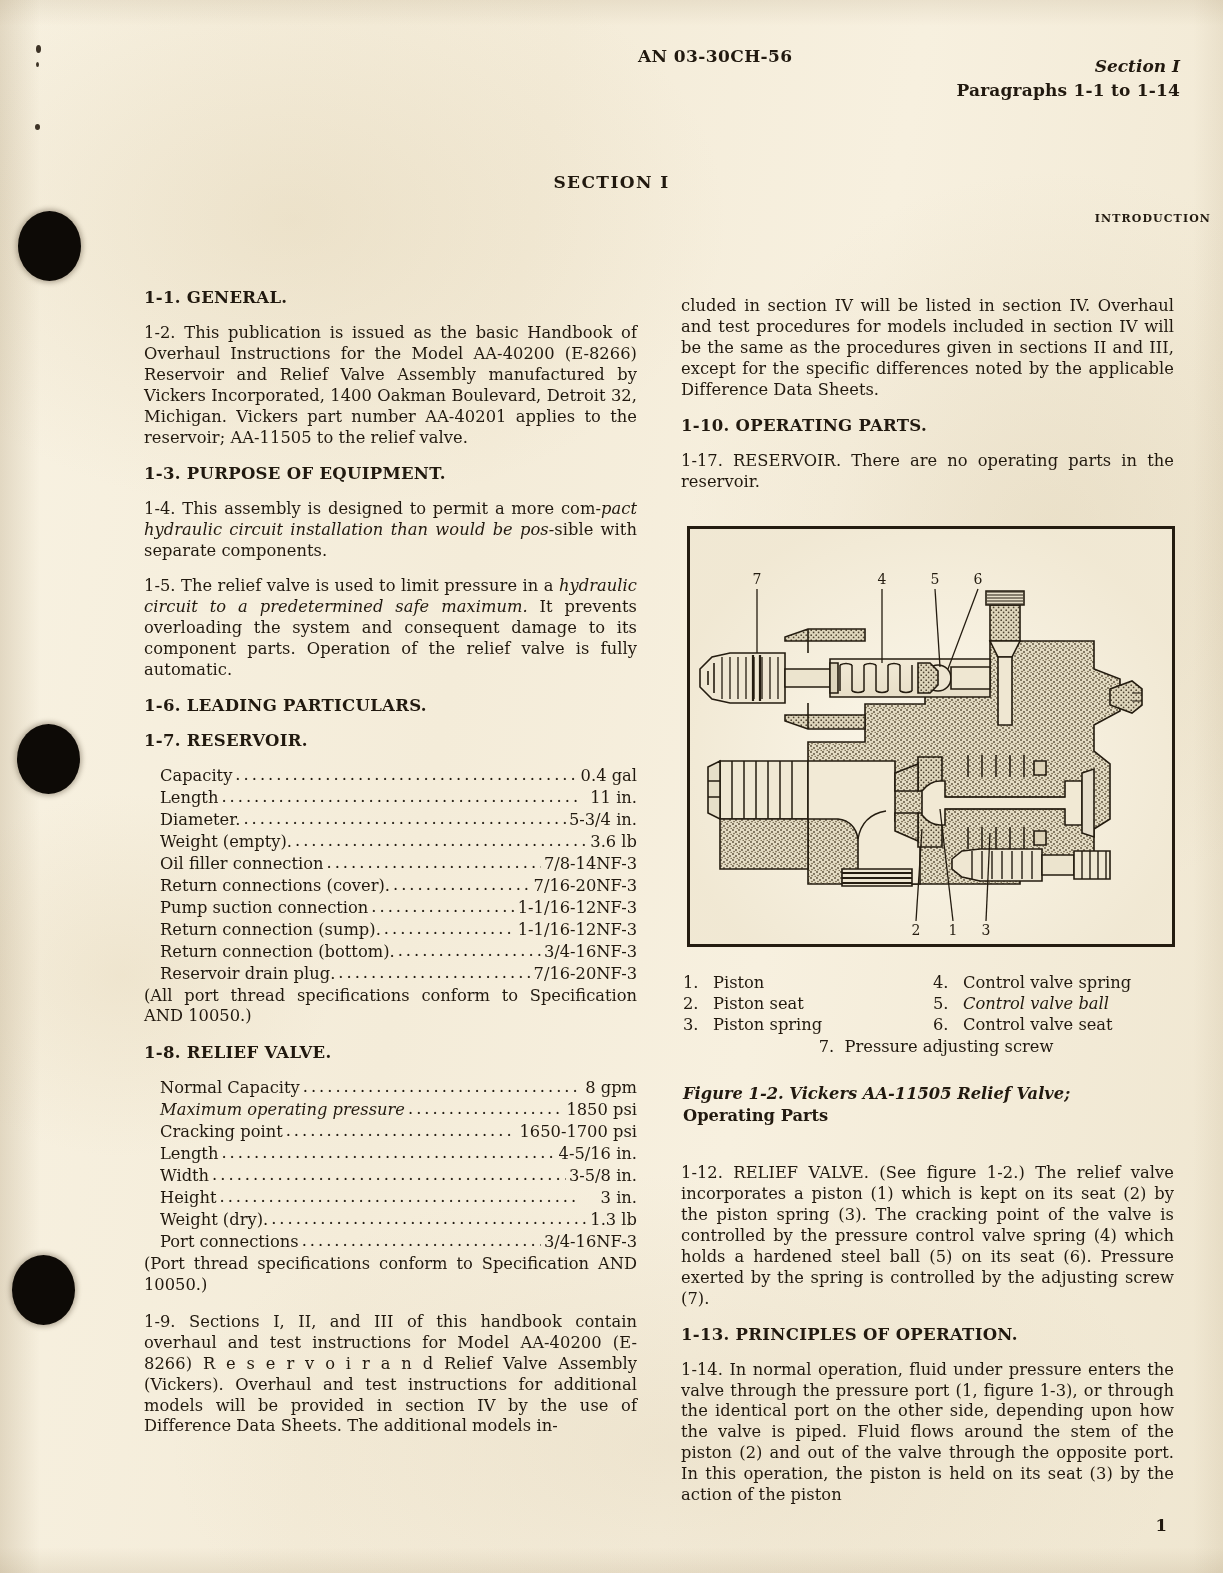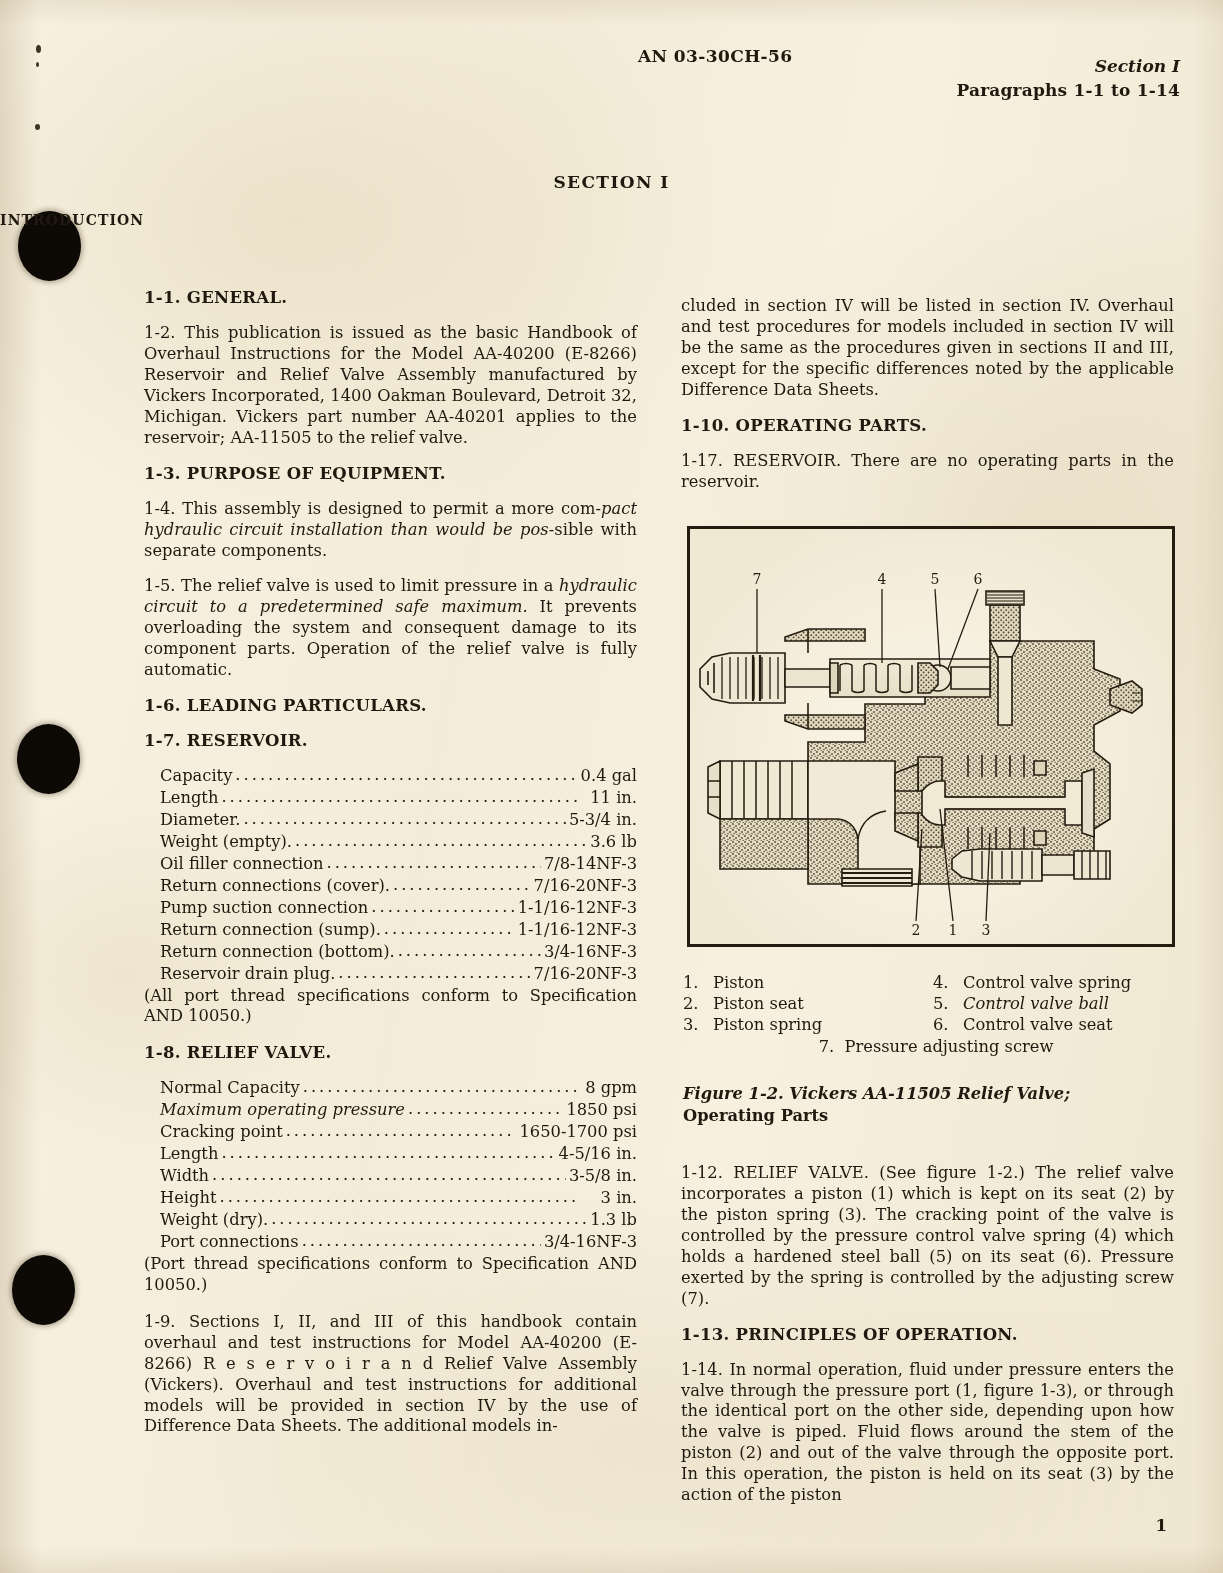--- a/index.html
+++ b/index.html
@@ -61,21 +61,21 @@
   }
   .hdr-right .sec{font-style:italic;font-weight:700;font-size:17px;}
   .hdr-right .par{font-weight:700;font-size:17px;letter-spacing:.2px;}
 
   .section-title{
     position:absolute;left:0;right:0;top:172px;
     text-align:center;font-weight:700;font-size:17px;letter-spacing:1.4px;
   }
   .intro-title{
     position:absolute;left:0;right:12px;top:212px;
-    text-align:left;font-weight:700;font-size:14px;letter-spacing:1.1px;
+    text-align:right;font-weight:700;font-size:11px;letter-spacing:1.1px;
   }
 
   
   .col{
     position:absolute;top:288px;width:493px;
   }
   .col-left{left:144px;}
   .col-right{left:681px;}
 
   .head{

